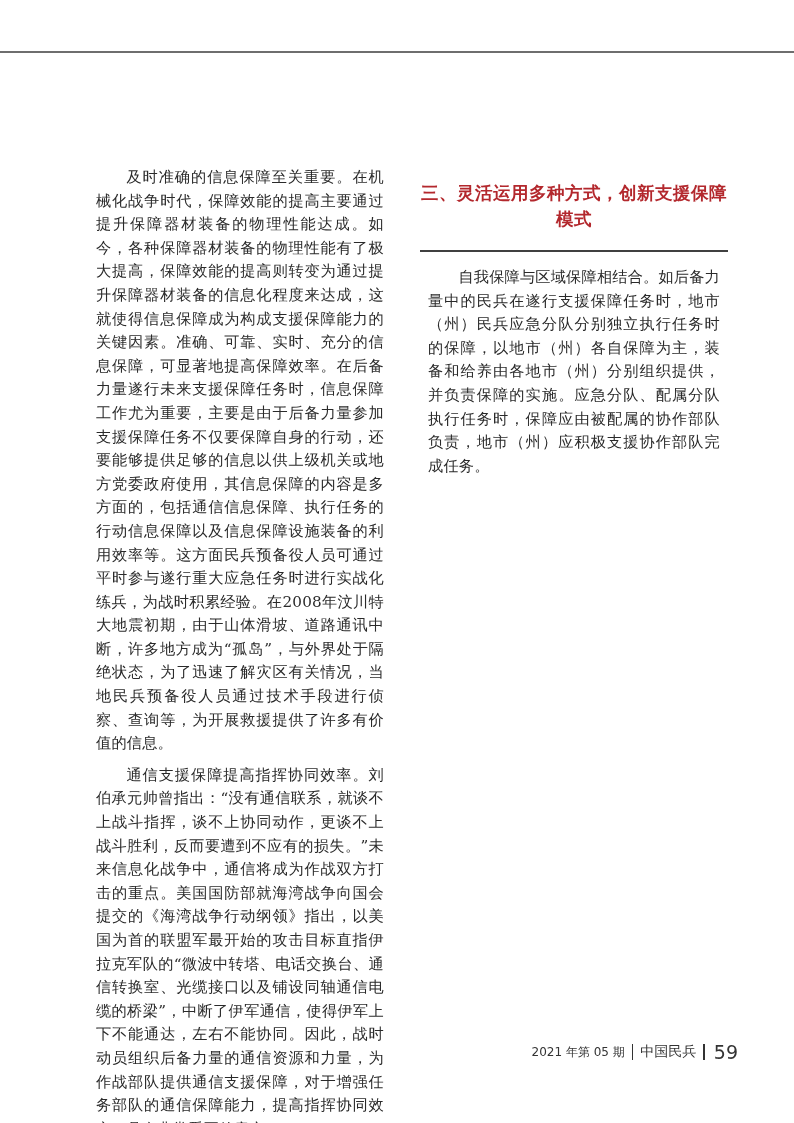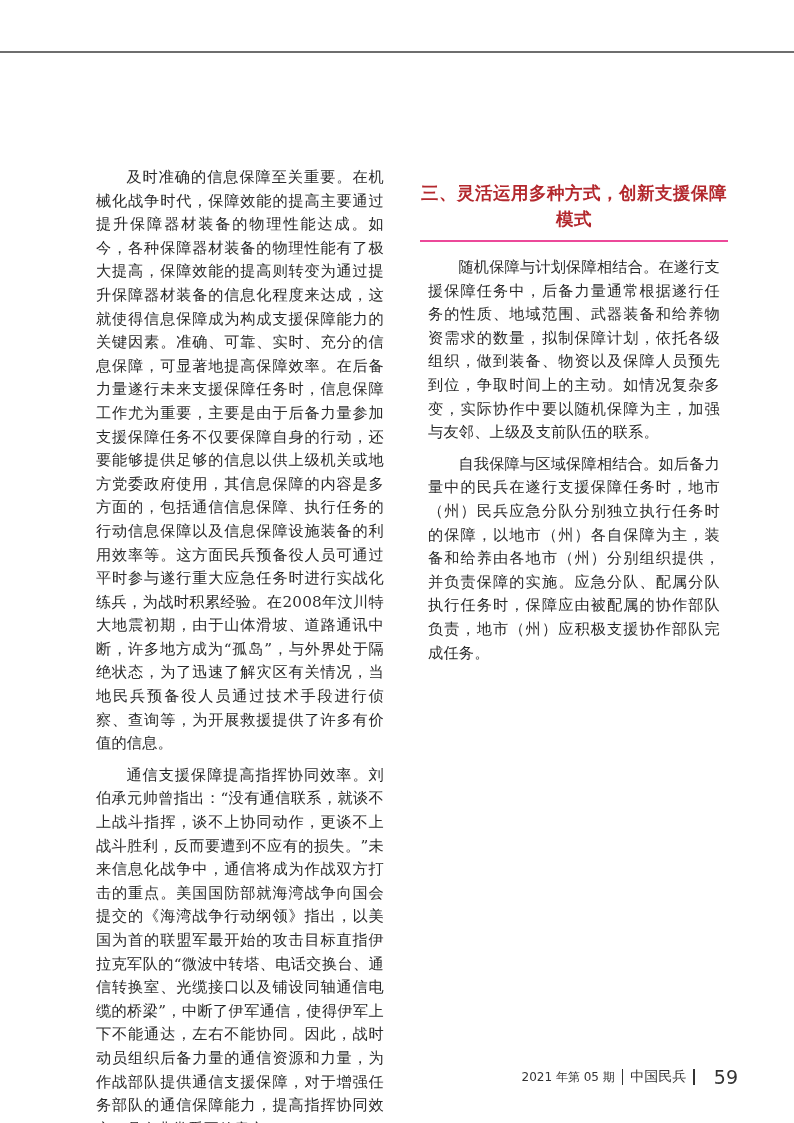--- a/index.html
+++ b/index.html
@@ -4,44 +4,43 @@
 <style>
   html, body { margin: 0; padding: 0; background: #ffffff; }
   body { width: 794px; height: 1123px; position: relative; overflow: hidden;
          font-family: "DejaVu Serif", "Liberation Serif", serif; color: #2a2a2a; }
   .top-rule { position: absolute; left: 0; top: 51px; width: 794px; height: 2px; background: #6e6e6e; }
   .col { position: absolute; top: 158px; font-size: 15.2px; line-height: 23.6px; text-align: justify; letter-spacing: 0.2px; }
   .col-left { left: 88px; width: 304px; }
   .col-right { left: 420px; width: 308px; }
   .col p { margin: 8px; text-indent: 2em; }
   .col p.no-indent { text-indent: 0; }
-  .section-heading { margin: 22px 0 14px 0; padding-bottom: 8px; border-bottom: 2px solid #ec4899;
+  .section-heading { margin: 22px 0 14px 0; padding-bottom: 18px; border-bottom: 2px solid #404040;
         color: #b3282d; font-family: "DejaVu Sans", "Liberation Sans", sans-serif;
         font-size: 17.5px; font-weight: bold; line-height: 26px; letter-spacing: 0.5px; text-align: center; }
-  .footer { position: absolute; right: 56px; top: 1066px; display: flex; align-items: center;
+  .footer { position: absolute; right: 56px; top: 1041px; display: flex; align-items: center;
             font-family: "DejaVu Sans", "Liberation Sans", sans-serif; color: #333; justify-content: center; }
   .footer .issue { font-size: 12px; }
   .footer .sep { display: inline-block; width: 1.5px; height: 16px; background: #333; margin: 0 7px; }
   .footer .mag { font-size: 14px; }
-  .footer .page { font-size: 19px; margin-left: 12px; }
+  .footer .page { font-size: 19px; margin-left: 2px; }
 </style>
 </head>
 <body>
 
 <div class="top-rule"></div>
 
 <div class="col col-left">
   <p>及时准确的信息保障至关重要。在机械化战争时代，保障效能的提高主要通过提升保障器材装备的物理性能达成。如今，各种保障器材装备的物理性能有了极大提高，保障效能的提高则转变为通过提升保障器材装备的信息化程度来达成，这就使得信息保障成为构成支援保障能力的关键因素。准确、可靠、实时、充分的信息保障，可显著地提高保障效率。在后备力量遂行未来支援保障任务时，信息保障工作尤为重要，主要是由于后备力量参加支援保障任务不仅要保障自身的行动，还要能够提供足够的信息以供上级机关或地方党委政府使用，其信息保障的内容是多方面的，包括通信信息保障、执行任务的行动信息保障以及信息保障设施装备的利用效率等。这方面民兵预备役人员可通过平时参与遂行重大应急任务时进行实战化练兵，为战时积累经验。在2008年汶川特大地震初期，由于山体滑坡、道路通讯中断，许多地方成为“孤岛”，与外界处于隔绝状态，为了迅速了解灾区有关情况，当地民兵预备役人员通过技术手段进行侦察、查询等，为开展救援提供了许多有价值的信息。</p>
   <p>通信支援保障提高指挥协同效率。刘伯承元帅曾指出：“没有通信联系，就谈不上战斗指挥，谈不上协同动作，更谈不上战斗胜利，反而要遭到不应有的损失。”未来信息化战争中，通信将成为作战双方打击的重点。美国国防部就海湾战争向国会提交的《海湾战争行动纲领》指出，以美国为首的联盟军最开始的攻击目标直指伊拉克军队的“微波中转塔、电话交换台、通信转换室、光缆接口以及铺设同轴通信电缆的桥梁”，中断了伊军通信，使得伊军上下不能通达，左右不能协同。因此，战时动员组织后备力量的通信资源和力量，为作战部队提供通信支援保障，对于增强任务部队的通信保障能力，提高指挥协同效率，具有非常重要的意义。</p>
   <p>快速的战备物资器材保障及抢修是战时所需。未来信息化战争中对战备物资器材保障提出了非常高的要求，高精度、高灵敏度、高穿透力的侦察观测系统和高精度、高杀伤、高破坏的空导火力系统，对抗毁抢修能力也提出了严峻考验。在部队成建制的保障力量不能满足作战需求时，必须积极筹措和充分利用后备力量等资源，增强其保障能力。平时应建立相应的后备力量专业保障分队，可在战时及时修复遭敌破坏的经济设施，</p>
 </div>
 
 <div class="col col-right">
   <div class="section-heading">三、灵活运用多种方式，创新支援保障模式</div>
-  <p>随机保障与计划保障相结合。在遂行支援保障任务中，后备力量通常根据遂行任务的性质、地域范围、武器装备和给养物资需求的数量，拟制保障计划，依托各级组织，做到装备、物资以及保障人员预先到位，争取时间上的主动。如情况复杂多变，实际协作中要以随机保障为主，加强与友邻、上级及支前队伍的联系。</p>
   <p>自我保障与区域保障相结合。如后备力量中的民兵在遂行支援保障任务时，地市（州）民兵应急分队分别独立执行任务时的保障，以地市（州）各自保障为主，装备和给养由各地市（州）分别组织提供，并负责保障的实施。应急分队、配属分队执行任务时，保障应由被配属的协作部队负责，地市（州）应积极支援协作部队完成任务。</p>
 </div>
 
 <div class="footer">
   <span class="issue">2021 年第 05 期</span>
   <span class="sep"></span>
   <span class="mag">中国民兵</span>
   <span class="sep"></span>
   <span class="page">59</span>
 </div>

